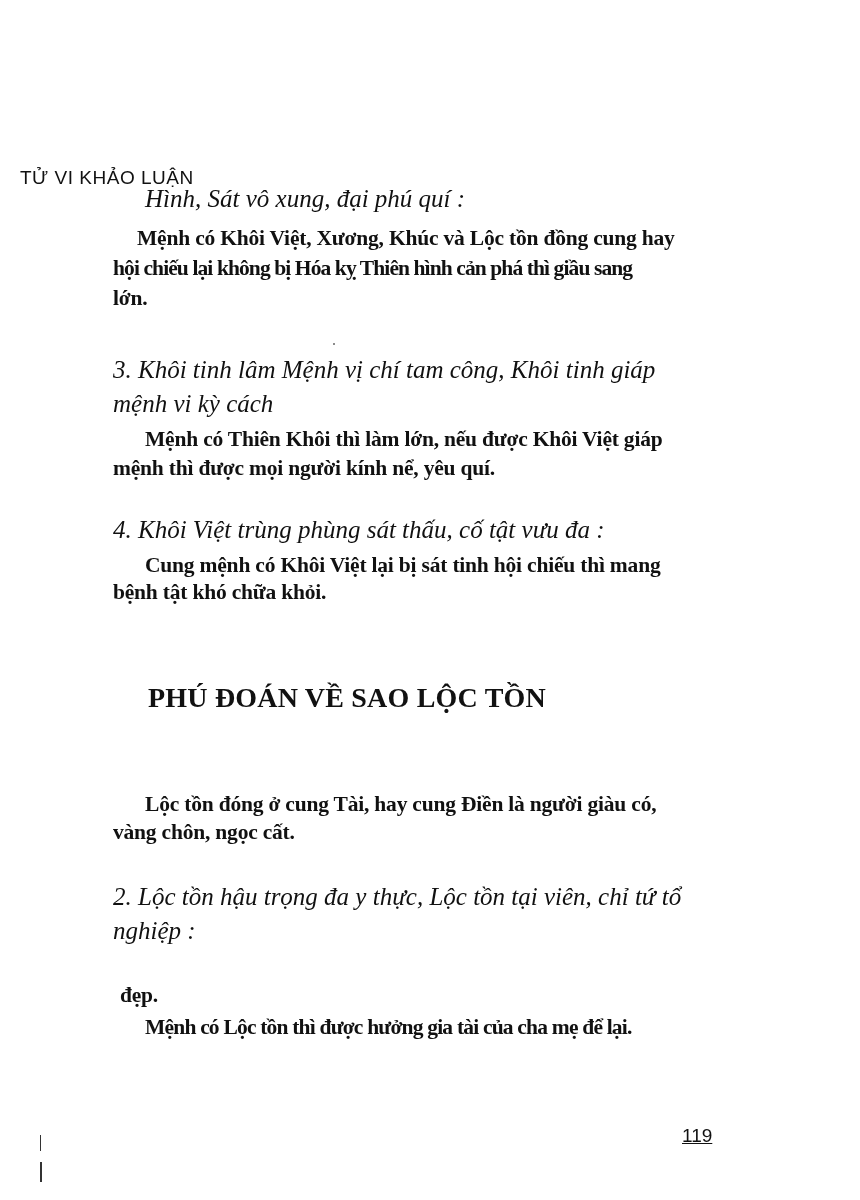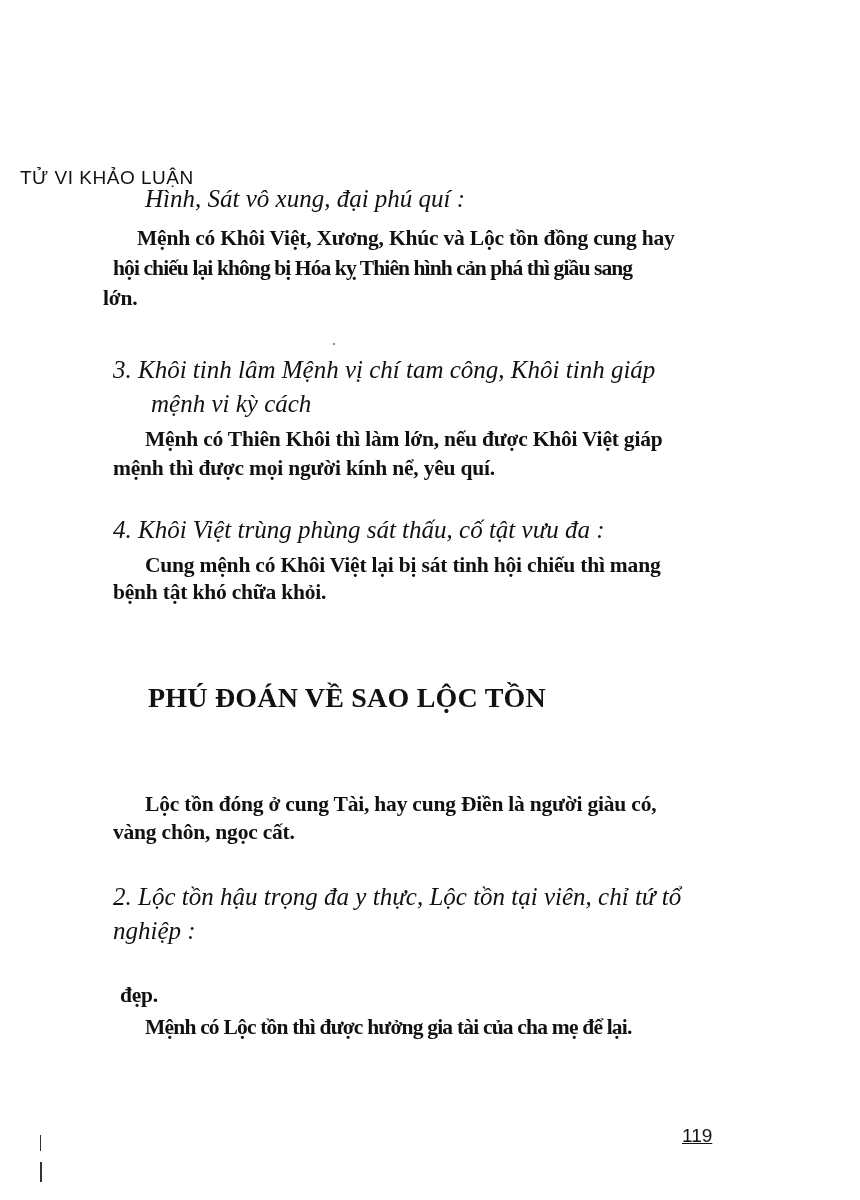--- a/index.html
+++ b/index.html
@@ -64,26 +64,26 @@
 </head>
 <body>
 
 <div class="page">
 
   <div class="abs running-head">TỬ VI KHẢO LUẬN</div>
 
   <div class="abs heading-it" style="left:145px; top:185px;">Hình, Sát vô xung, đại phú quí :</div>
   <div class="abs body-line" style="left:113px; top:226px;margin-left:24px;">Mệnh có Khôi Việt, Xương, Khúc và Lộc tồn đồng cung hay</div>
   <div class="abs body-line" style="left:113px; top:256px; letter-spacing:-0.9px;">hội chiếu lại không bị Hóa kỵ Thiên hình cản phá thì giầu sang</div>
-  <div class="abs body-line" style="left:103px; top:286px;text-align:right;">lớn.</div>
+  <div class="abs body-line" style="left:113px; top:286px;text-align:right;">lớn.</div>
 
   <div class="speck" style="left:333px; top:343px;"></div>
 
   <div class="abs heading-it" style="left:113px; top:356px;">3. Khôi tinh lâm Mệnh vị chí tam công, Khôi tinh giáp</div>
-  <div class="abs heading-it" style="left:113px; top:390px;margin-left:38px;">mệnh vi kỳ cách</div>
+  <div class="abs heading-it" style="left:113px; top:390px;">mệnh vi kỳ cách</div>
   <div class="abs body-line" style="left:145px; top:427px;">Mệnh có Thiên Khôi thì làm lớn, nếu được Khôi Việt giáp</div>
   <div class="abs body-line" style="left:113px; top:456px;">mệnh thì được mọi người kính nể, yêu quí.</div>
 
   <div class="abs heading-it" style="left:113px; top:516px;">4. Khôi Việt trùng phùng sát thấu, cố tật vưu đa :</div>
   <div class="abs body-line" style="left:145px; top:553px;">Cung mệnh có Khôi Việt lại bị sát tinh hội chiếu thì mang</div>
   <div class="abs body-line" style="left:113px; top:580px;">bệnh tật khó chữa khỏi.</div>
 
   <div class="abs section-title" style="left:148px; top:682px;">PHÚ ĐOÁN VỀ SAO LỘC TỒN</div>
 
   <div class="abs body-line" style="left:145px; top:792px;">Lộc tồn đóng ở cung Tài, hay cung Điền là người giàu có,</div>

